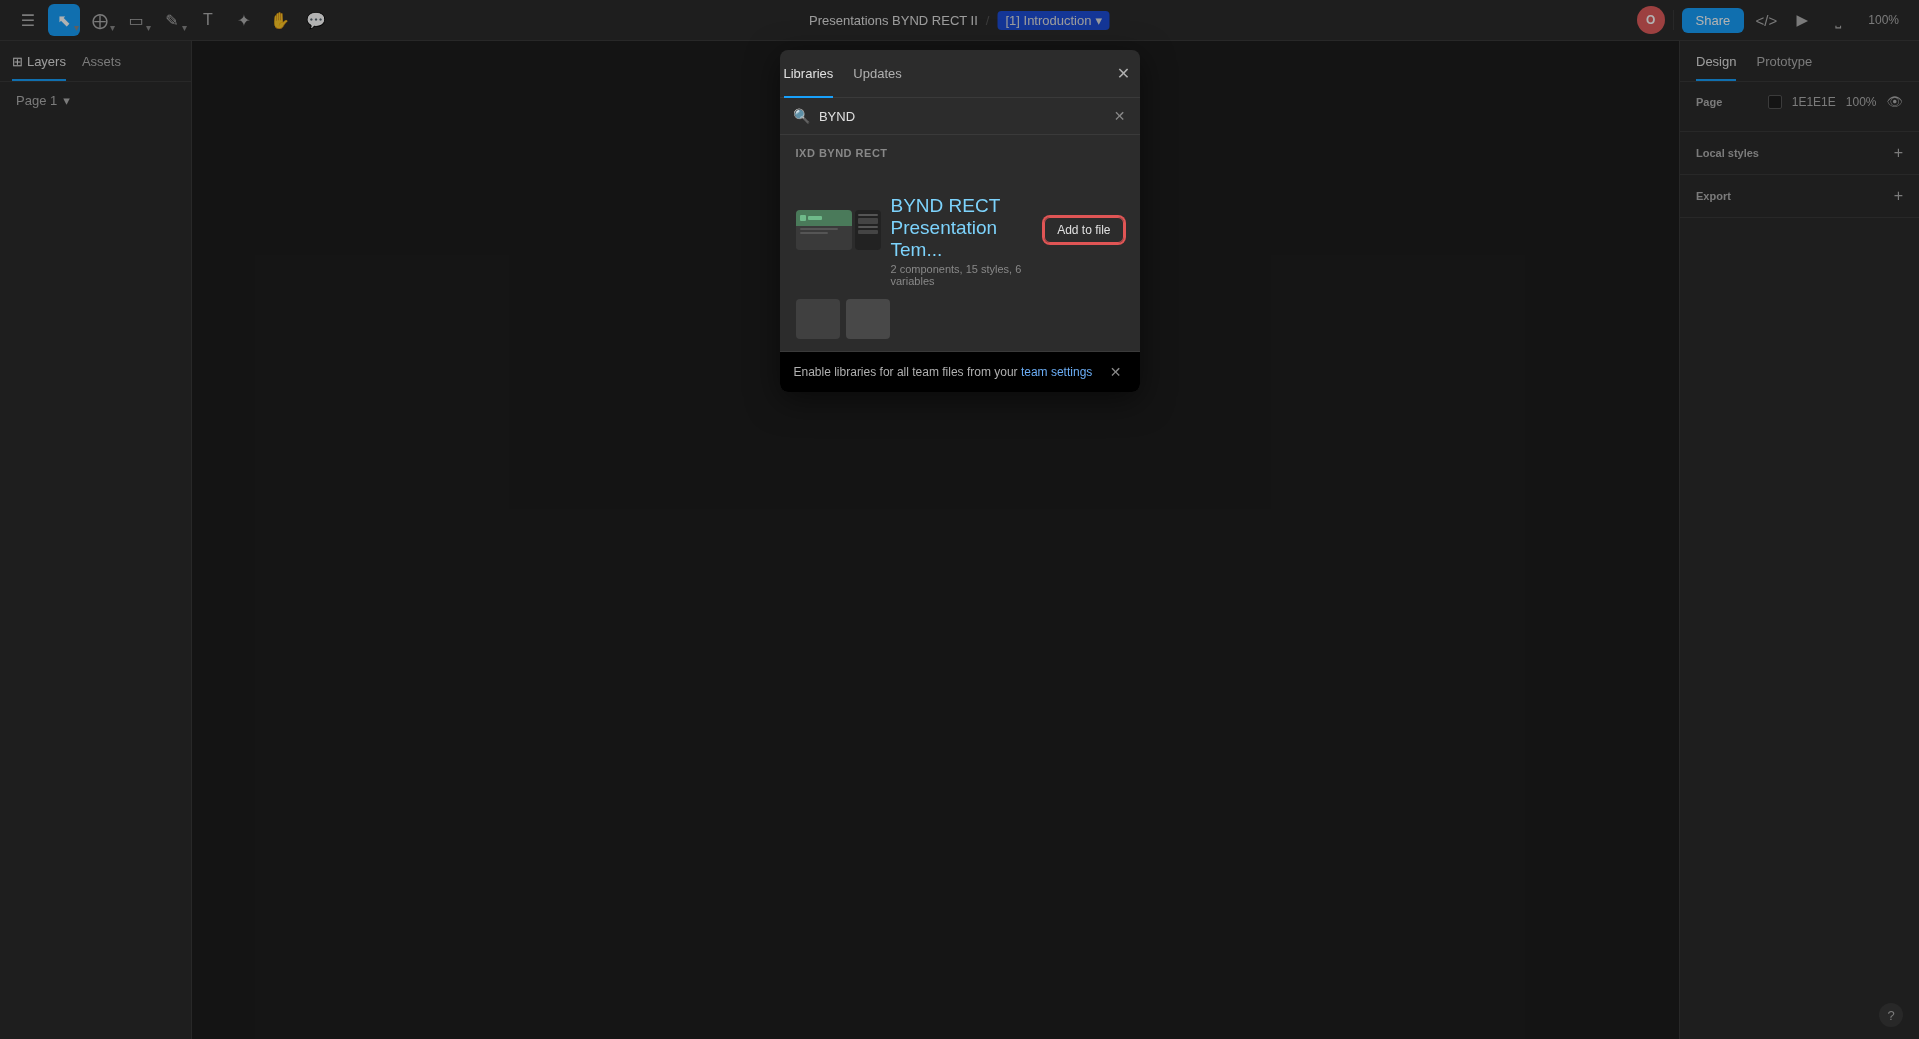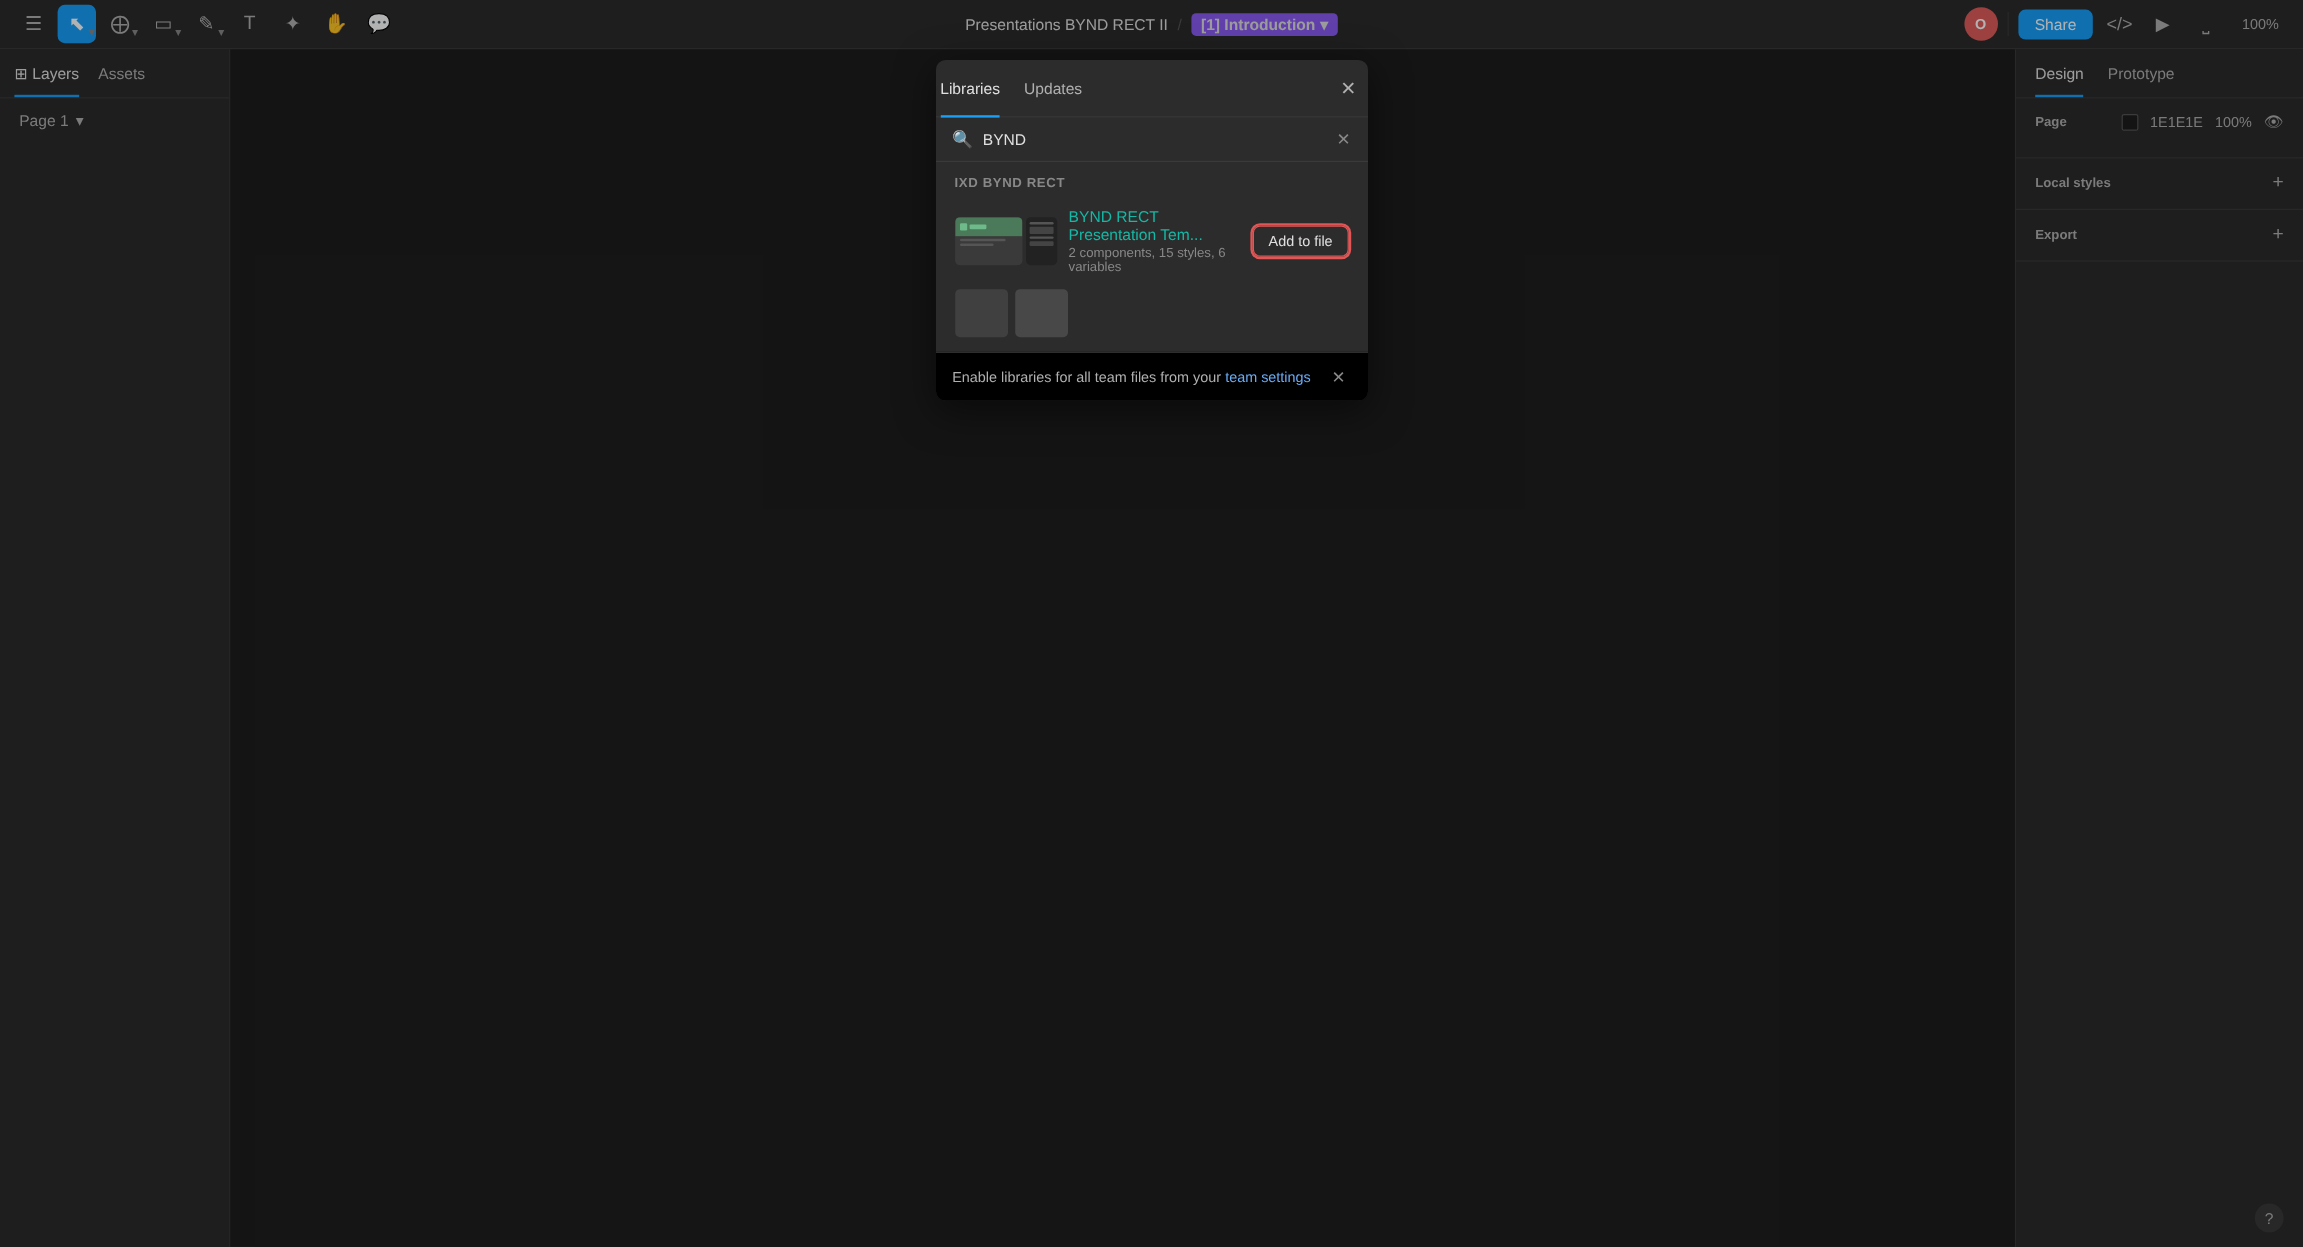--- a/index.html
+++ b/index.html
@@ -51,28 +51,27 @@
       font-size: 13px;
       color: #b0b0b0;
       position: absolute;
       left: 50%;
       transform: translateX(-50%);
       text-align: center;
     }
     .file-name { color: #e0e0e0; }
     .separator { color: #555; }
     .page-badge {
-      background: #8b5cf6;
+      background: #1d4ed8;
       border-radius: 4px;
       padding: 2px 8px;
       display: flex; align-items: center; gap: 4px;
       color: #e0e0e0;
       font-size: 13px;
       cursor: pointer;
-      font-weight: bold;
     }
     .toolbar-right {
       display: flex;
       align-items: center;
       gap: 8px;
     }
     .avatar {
       width: 28px; height: 28px;
       border-radius: 50%;
       background: #e05c5c;
@@ -406,23 +405,24 @@
     }
     .thumb-block {
       height: 6px;
       background: #444;
       border-radius: 1px;
     }
     .lib-info {
       flex: 1;
     }
     .lib-name {
-      font-size: 13px;
-      color: #14b8a6;
+      font-size: 19px;
+      color: #7dd3fc;
       margin-bottom: 2px;
+      margin-top: 22px;
     }
     .lib-meta {
       font-size: 11px;
       color: #888;
     }
     .add-to-file-btn {
       background: transparent;
       border: 1px solid #e05555;
       color: #e0e0e0;
       border-radius: 6px;

